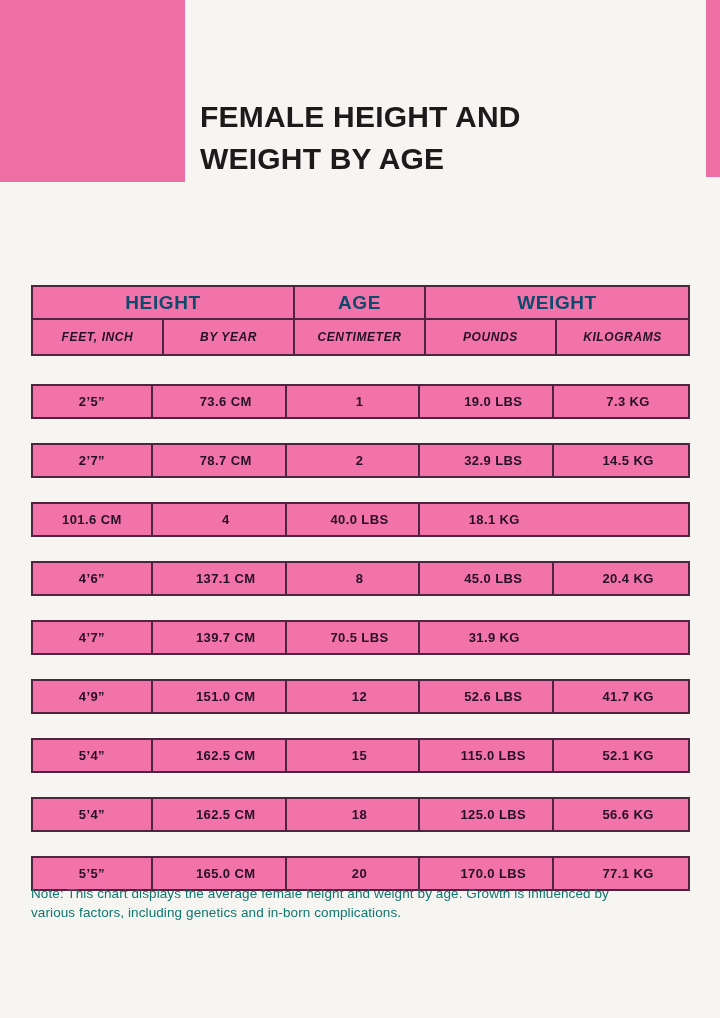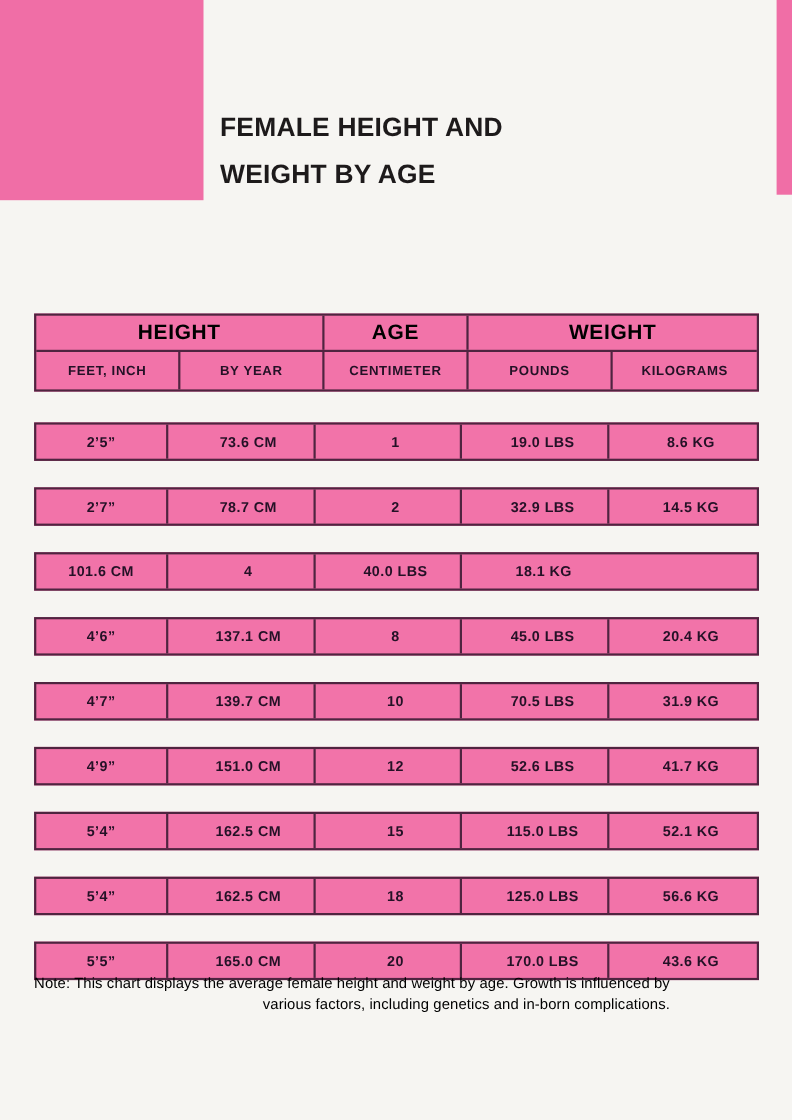--- a/index.html
+++ b/index.html
@@ -19,21 +19,21 @@
   .deco-left  { left: 0; top: 0; width: 185px; height: 182px; }
   .deco-right { right: 0; top: 0; width: 14px; height: 177px; }
 
   
   .title {
     position: absolute;
     left: 200px;
     top: 96px;
     margin: 0;
     color: #1d1a1b;
-    font-size: 24px;
+    font-size: 30px;
     font-weight: 800;
     line-height: 42px;
     letter-spacing: 0.2px;
   }
   .title .tline { display: block; }
 
   
   .hw-table {
     position: absolute;
     left: 31px;
@@ -51,39 +51,40 @@
     border-bottom: 2px solid #4f2440;
   }
   .gcell {
     height: 31px;
     display: flex;
     align-items: center;
     justify-content: center;
     font-size: 19px;
     font-weight: 800;
     letter-spacing: 0.6px;
-    color: #000000;
+    color: #0c4a6e;
     border-right: 2px solid #4f2440;
     box-sizing: border-box;
   }
   .srow {
     display: grid;
     grid-template-columns: repeat(5, 1fr);
   }
   .scell {
     height: 34px;
     display: flex;
     align-items: center;
     justify-content: center;
     font-size: 12px;
     font-weight: 700;
     letter-spacing: 0.6px;
     color: #241126;
     border-right: 2px solid #4f2440;
     box-sizing: border-box;
+    font-style: italic;
   }
   .grow .gcell:last-child,
   .srow .scell:last-child,
   .trow .cell:last-child { border-right: none; }
 
   .tbody { margin-top: 28px; }
   .trow {
     display: grid;
     grid-template-columns: repeat(5, 1fr);
     border: 2px solid #4f2440;
@@ -108,23 +109,22 @@
 
   
   .note {
     position: absolute;
     left: 31px;
     top: 884px;
     width: 578px;
     margin: 0;
     font-size: 13.5px;
     line-height: 19px;
-    color: #000000;
+    color: #0f766e;
     letter-spacing: 0.1px;
-    text-align: right;
   }
 </style>
 </head>
 <body>
 
 <div class="page">
 
   <div class="deco deco-left"></div>
   <div class="deco deco-right"></div>
 
@@ -147,21 +147,21 @@
         <div class="scell">POUNDS</div>
         <div class="scell">KILOGRAMS</div>
       </div>
     </div>
     <div class="tbody" id="rows">
         <div class="trow">
           <div class="cell">2’5”</div>
           <div class="cell">73.6 CM</div>
           <div class="cell">1</div>
           <div class="cell">19.0 LBS</div>
-          <div class="cell">8.6 KG</div>
+          <div class="cell">7.3 KG</div>
         </div>
         <div class="trow">
           <div class="cell">2’7”</div>
           <div class="cell">78.7 CM</div>
           <div class="cell">2</div>
           <div class="cell">32.9 LBS</div>
           <div class="cell">14.5 KG</div>
         </div>
         <div class="trow">
           <div class="cell">101.6 CM</div>
@@ -172,21 +172,20 @@
         <div class="trow">
           <div class="cell">4’6”</div>
           <div class="cell">137.1 CM</div>
           <div class="cell">8</div>
           <div class="cell">45.0 LBS</div>
           <div class="cell">20.4 KG</div>
         </div>
         <div class="trow">
           <div class="cell">4’7”</div>
           <div class="cell">139.7 CM</div>
-          <div class="cell">10</div>
           <div class="cell">70.5 LBS</div>
           <div class="cell">31.9 KG</div>
         </div>
         <div class="trow">
           <div class="cell">4’9”</div>
           <div class="cell">151.0 CM</div>
           <div class="cell">12</div>
           <div class="cell">52.6 LBS</div>
           <div class="cell">41.7 KG</div>
         </div>
@@ -202,20 +201,20 @@
           <div class="cell">162.5 CM</div>
           <div class="cell">18</div>
           <div class="cell">125.0 LBS</div>
           <div class="cell">56.6 KG</div>
         </div>
         <div class="trow">
           <div class="cell">5’5”</div>
           <div class="cell">165.0 CM</div>
           <div class="cell">20</div>
           <div class="cell">170.0 LBS</div>
-          <div class="cell">43.6 KG</div>
+          <div class="cell">77.1 KG</div>
         </div>
       </div>
   </div>
 
   <p class="note">Note: This chart displays the average female height and weight by age. Growth is influenced by various factors, including genetics and in-born complications.</p>
 
 </div>
 
 </body></html>

